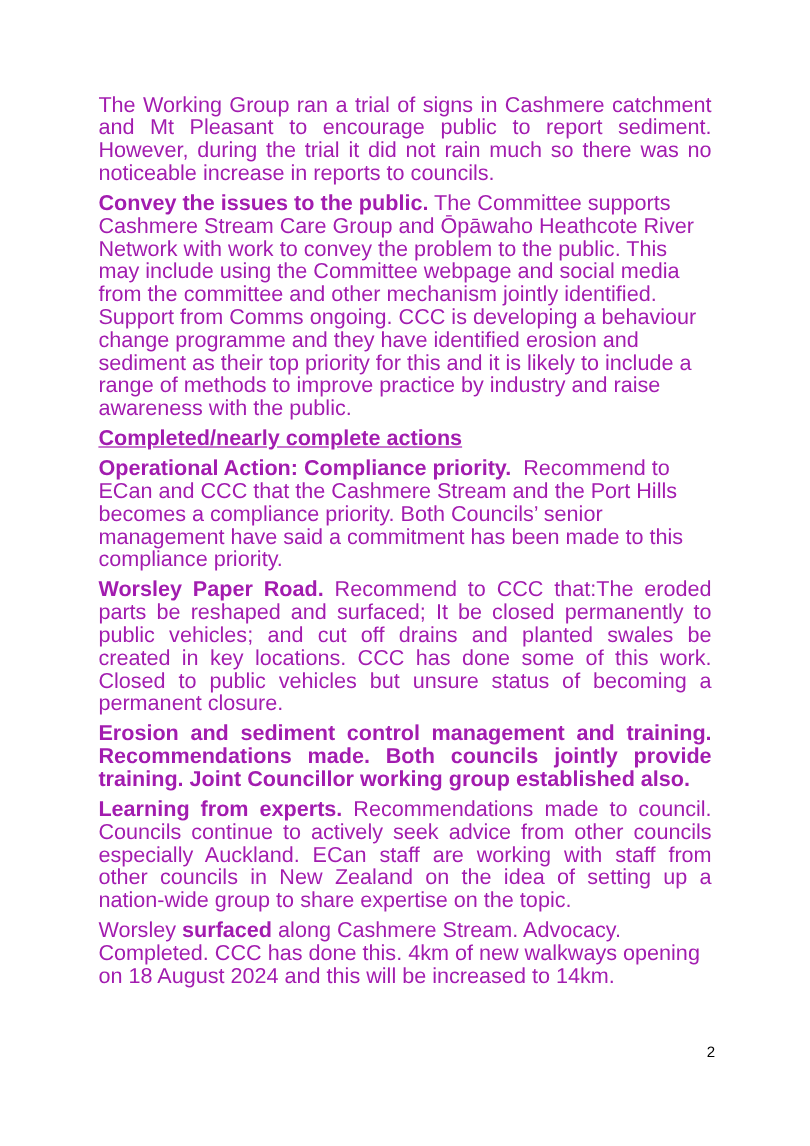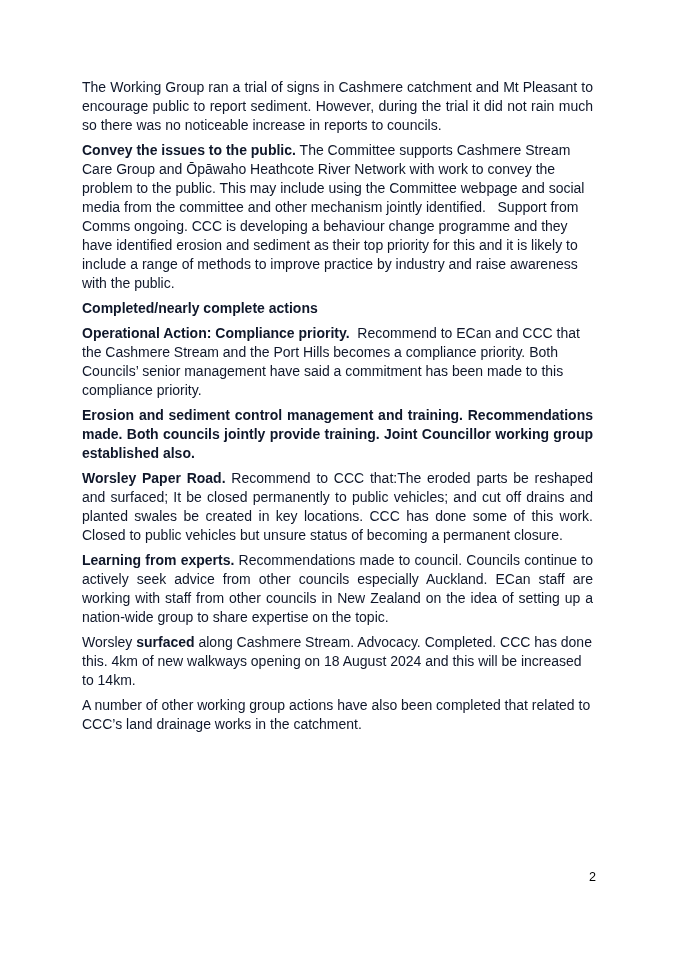--- a/index.html
+++ b/index.html
@@ -20,52 +20,52 @@
     inset: 0;
     box-sizing: border-box;
     padding: 78px 82px 0 82px;
     background: #ffffff;
   }
   .doc-body {
     width: 511px;
   }
   .para {
     margin: 0 0 6px 0;
-    font-size: 14px;
+    font-size: 18px;
     line-height: 19px;
     white-space: pre-wrap;
-    color: #0f172a;
+    color: #a21caf;
   }
   .para.justify {
     text-align: justify;
   }
   .run-bold {
     font-weight: bold;
   }
   .run-underline {
+    text-decoration: underline;
     text-align: right;
   }
   .page-number {
     position: absolute;
     top: 870px;
     right: 79px;
     font-size: 12.6px;
     line-height: 14px;
     color: #000000;
   }
 </style>
 </head>
 <body>
 
 <div class="page">
   <div class="doc-body" id="doc-body">
       <p class="para justify"><span class="">The Working Group ran a trial of signs in Cashmere catchment and Mt Pleasant to encourage public to report sediment. However, during the trial it did not rain much so there was no noticeable increase in reports to councils.</span></p>
       <p class="para"><span class="run-bold ">Convey the issues to the public.</span><span class=""> The Committee supports Cashmere Stream Care Group and Ōpāwaho Heathcote River Network with work to convey the problem to the public. This may include using the Committee webpage and social media from the committee and other mechanism jointly identified.   Support from Comms ongoing. CCC is developing a behaviour change programme and they have identified erosion and sediment as their top priority for this and it is likely to include a range of methods to improve practice by industry and raise awareness with the public.</span></p>
       <p class="para"><span class="run-bold run-underline">Completed/nearly complete actions</span></p>
       <p class="para"><span class="run-bold ">Operational Action: Compliance priority.</span><span class="">  Recommend to ECan and CCC that the Cashmere Stream and the Port Hills becomes a compliance priority. Both Councils’ senior management have said a commitment has been made to this compliance priority.</span></p>
+      <p class="para justify"><span class="run-bold ">Worsley Paper Road.</span><span class=""> Recommend to CCC that:The eroded parts be reshaped and surfaced; It be closed permanently to public vehicles; and cut off drains and planted swales be created in key locations. CCC has done some of this work. Closed to public vehicles but unsure status of becoming a permanent closure.</span></p>
       <p class="para justify"><span class="run-bold ">Erosion and sediment control management and training. Recommendations made. Both councils jointly provide training. Joint Councillor working group established also.</span></p>
-      <p class="para justify"><span class="run-bold ">Worsley Paper Road.</span><span class=""> Recommend to CCC that:The eroded parts be reshaped and surfaced; It be closed permanently to public vehicles; and cut off drains and planted swales be created in key locations. CCC has done some of this work. Closed to public vehicles but unsure status of becoming a permanent closure.</span></p>
       <p class="para justify"><span class="run-bold ">Learning from experts.</span><span class=""> Recommendations made to council. Councils continue to actively seek advice from other councils especially Auckland. ECan staff are working with staff from other councils in New Zealand on the idea of setting up a nation-wide group to share expertise on the topic.</span></p>
       <p class="para"><span class="">Worsley </span><span class="run-bold ">surfaced</span><span class=""> along Cashmere Stream. Advocacy. Completed. CCC has done this. 4km of new walkways opening on 18 August 2024 and this will be increased to 14km.</span></p>
-      <p class="para"><span class="">A number of other working group actions have also been completed that related to CCC’s land drainage works in the catchment.</span></p>
     </div>
   <div class="page-number">2</div>
 </div>
 
 </body></html>

